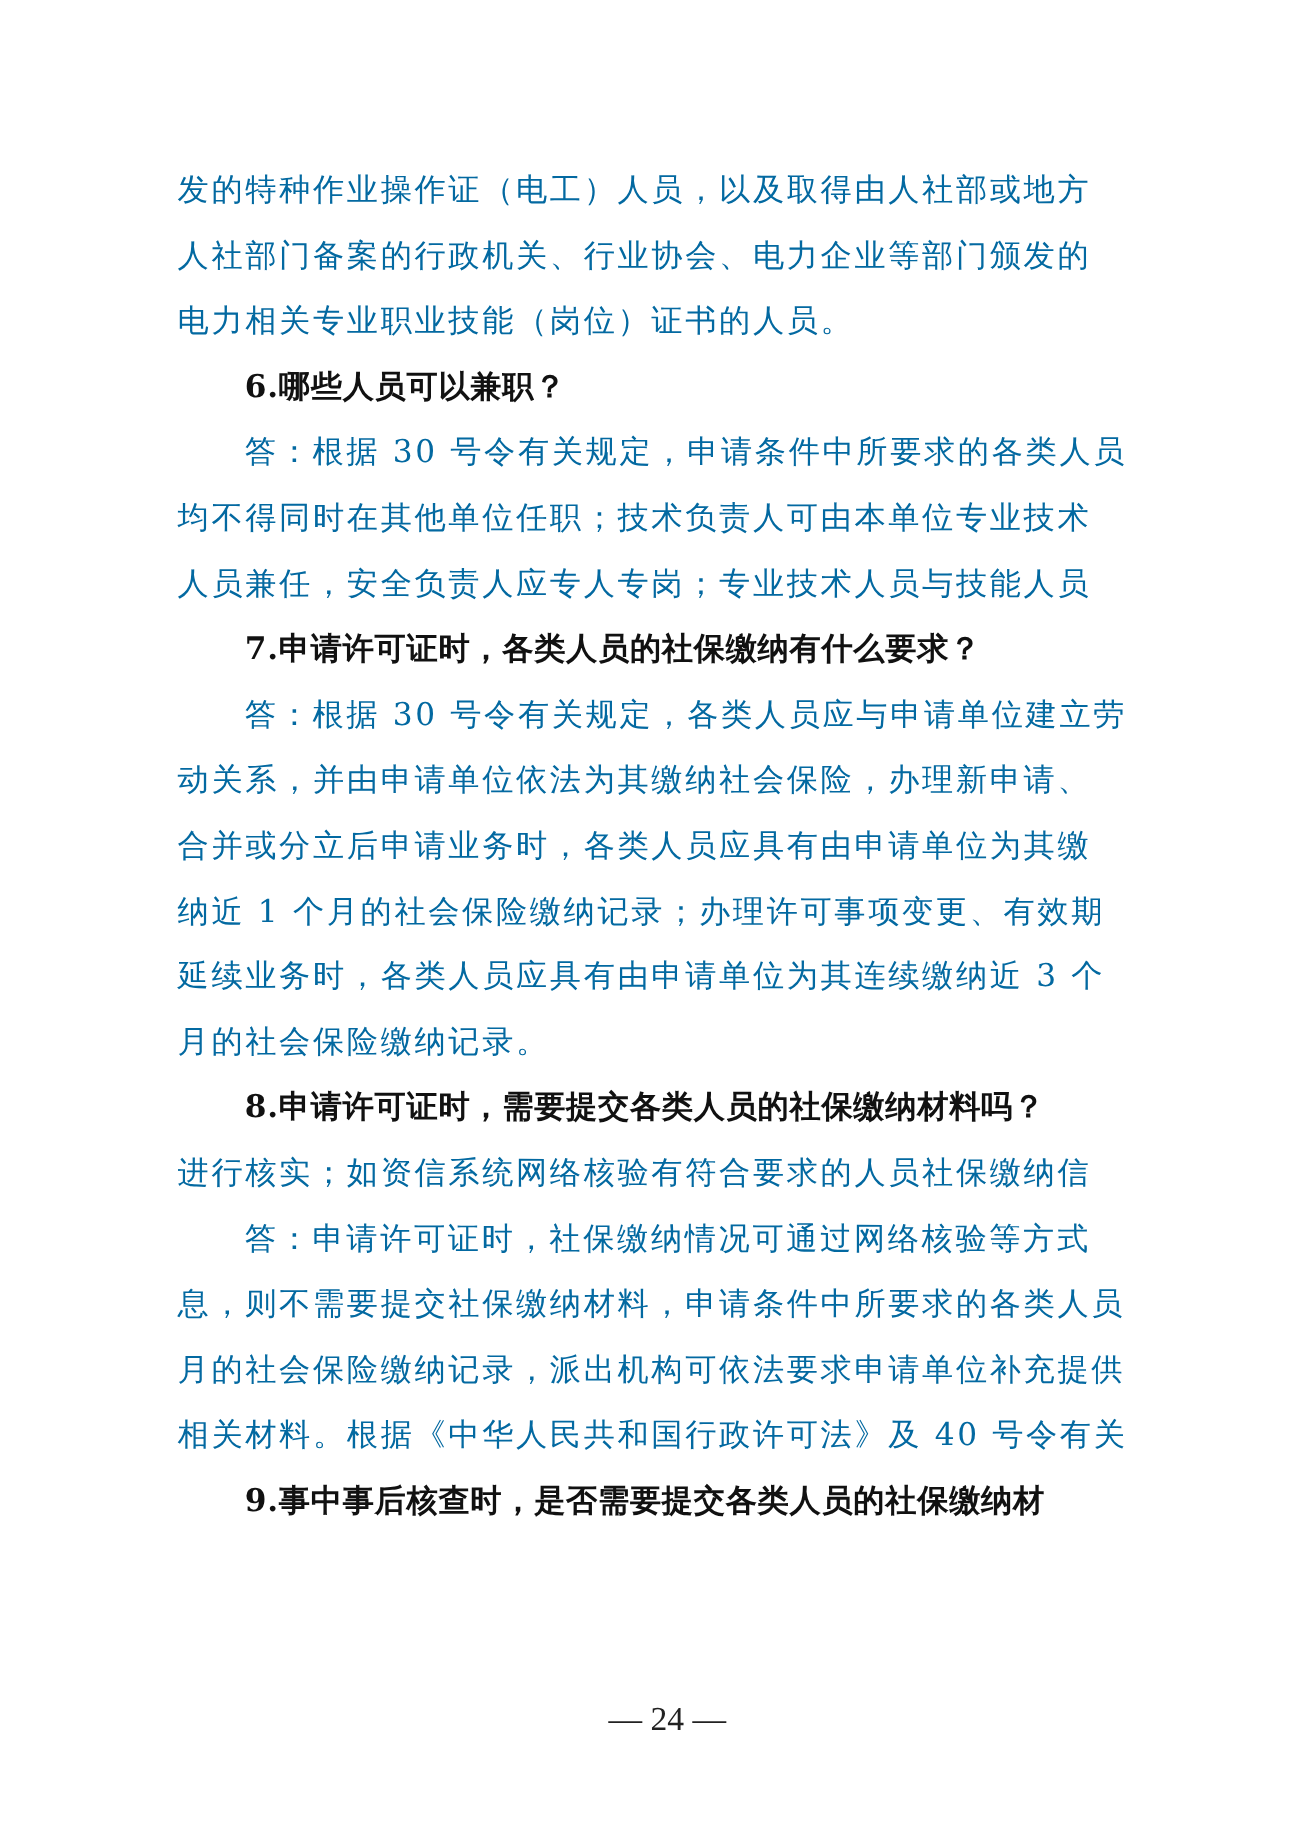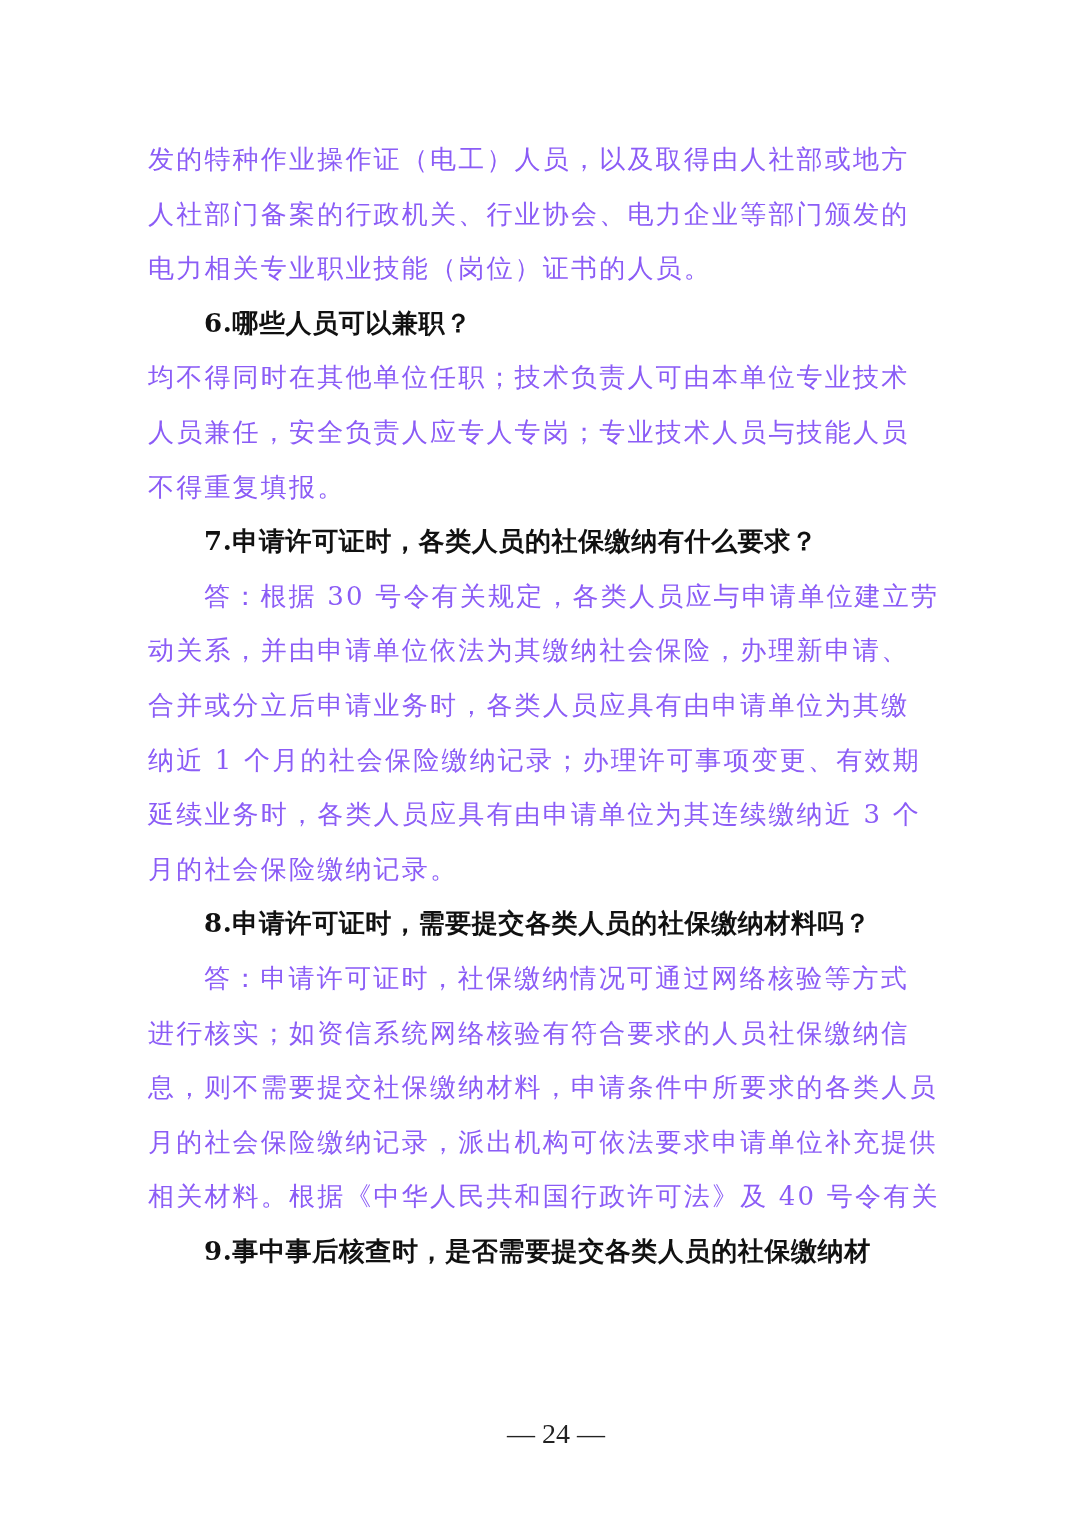--- a/index.html
+++ b/index.html
@@ -3,21 +3,21 @@
   <meta charset="utf-8">
   <style>
     html, body { margin: 0; padding: 0; background: #ffffff; }
     body { width: 1080px; height: 1527px; position: relative; overflow: hidden; }
     .page { position: absolute; left: 148px; top: 132px; width: 786px; }
     .line {
       font-family: "DejaVu Serif", "Liberation Serif", serif;
       font-size: 26px;
       line-height: 54.6px;
       height: 54.6px;
-      color: #8b5cf6;
+      color: #0369a1;
       letter-spacing: 2.2px;
       white-space: nowrap;
       overflow: visible;
     }
     .indent { padding-left: 56px; }
     .q { font-weight: bold; color: #111111; letter-spacing: 0.6px; }
     .pagenum {
       position: absolute; left: 16px; width: 1080px; top: 1418px;
       text-align: center;
       font-family: "Liberation Serif", "DejaVu Serif", serif;
@@ -25,32 +25,32 @@
     }
   </style>
 </head>
 <body>
 
 <div class="page">
   <div class="line">发的特种作业操作证（电工）人员，以及取得由人社部或地方</div>
   <div class="line">人社部门备案的行政机关、行业协会、电力企业等部门颁发的</div>
   <div class="line">电力相关专业职业技能（岗位）证书的人员。</div>
   <div class="line indent q">6.哪些人员可以兼职？</div>
+  <div class="line indent">答：根据 30 号令有关规定，申请条件中所要求的各类人员</div>
   <div class="line">均不得同时在其他单位任职；技术负责人可由本单位专业技术</div>
   <div class="line">人员兼任，安全负责人应专人专岗；专业技术人员与技能人员</div>
-  <div class="line">不得重复填报。</div>
   <div class="line indent q">7.申请许可证时，各类人员的社保缴纳有什么要求？</div>
   <div class="line indent">答：根据 30 号令有关规定，各类人员应与申请单位建立劳</div>
   <div class="line">动关系，并由申请单位依法为其缴纳社会保险，办理新申请、</div>
   <div class="line">合并或分立后申请业务时，各类人员应具有由申请单位为其缴</div>
   <div class="line">纳近 1 个月的社会保险缴纳记录；办理许可事项变更、有效期</div>
   <div class="line">延续业务时，各类人员应具有由申请单位为其连续缴纳近 3 个</div>
   <div class="line">月的社会保险缴纳记录。</div>
   <div class="line indent q">8.申请许可证时，需要提交各类人员的社保缴纳材料吗？</div>
+  <div class="line">进行核实；如资信系统网络核验有符合要求的人员社保缴纳信</div>
   <div class="line indent">答：申请许可证时，社保缴纳情况可通过网络核验等方式</div>
-  <div class="line">进行核实；如资信系统网络核验有符合要求的人员社保缴纳信</div>
   <div class="line">息，则不需要提交社保缴纳材料，申请条件中所要求的各类人员</div>
   <div class="line">月的社会保险缴纳记录，派出机构可依法要求申请单位补充提供</div>
   <div class="line">相关材料。根据《中华人民共和国行政许可法》及 40 号令有关</div>
   <div class="line indent q">9.事中事后核查时，是否需要提交各类人员的社保缴纳材</div>
 </div>
 
 <div class="pagenum">— 24 —</div>
 
 </body></html>

